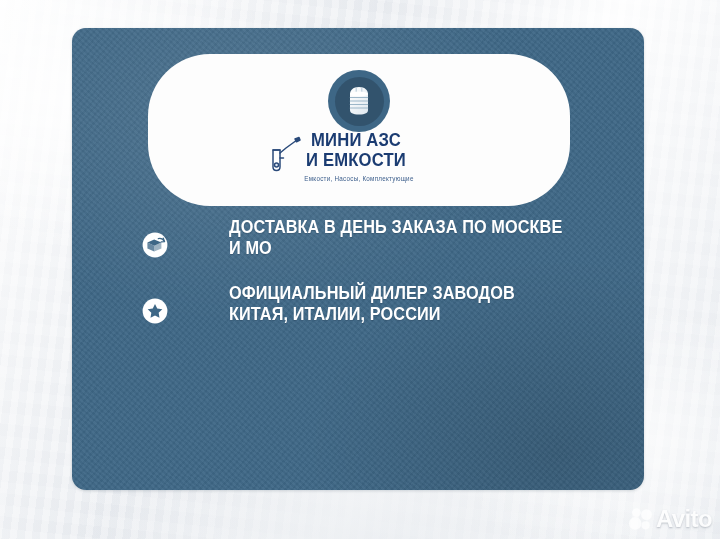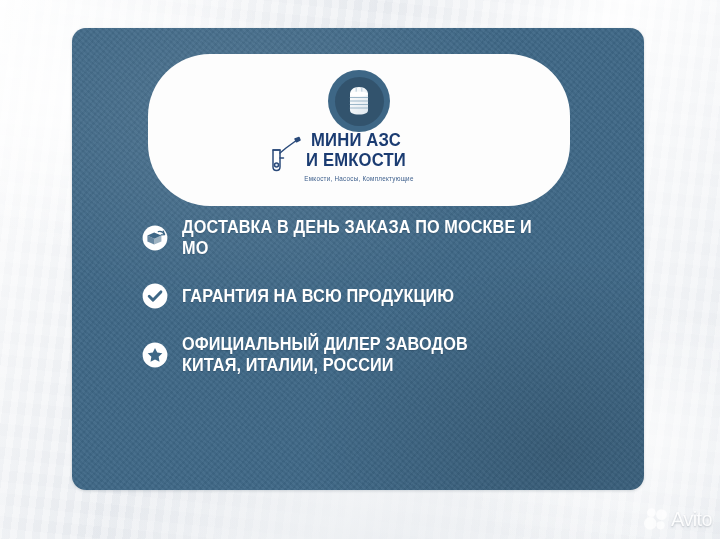--- a/index.html
+++ b/index.html
@@ -144,22 +144,23 @@
 
   
   #benefits {
     position: absolute;
     left: 70px;
     top: 188px;
     width: 470px;
   }
   .benefit {
     display: flex;
-    align-items: center;
+    align-items: flex-end;
     margin-bottom: 24px;
+    gap: 47px;
   }
   .benefit:last-child { margin-bottom: 18px; }
   .benefit-icon {
     flex: 0 0 auto;
     width: 26px;
     height: 26px;
     margin-right: 14px;
     margin-top: 1px;
   }
   .benefit-text {
@@ -181,22 +182,22 @@
     right: 8px;
     bottom: 6px;
     display: flex;
     align-items: center;
     opacity: 0.82;
     pointer-events: none;
   }
   #avito-watermark .wm-dots { width: 26px; height: 26px; margin-right: 3px; }
   #avito-watermark .wm-text {
     font-family: "Liberation Sans", sans-serif;
-    font-weight: normal;
-    font-size: 20px;
+    font-weight: bold;
+    font-size: 24px;
     line-height: 28px;
     color: #ffffff;
     text-shadow: 0 1px 2px rgba(120,130,140,0.55);
     letter-spacing: -0.6px;
   }
 </style>
 </head>
 <body>
 
 <div id="page">
@@ -257,29 +258,20 @@
             </g>
             <g fill="none" stroke="#3e6786" stroke-width="1.25" stroke-linecap="round">
               <path d="M16.3 6.6 C18.7 6.1 21.2 7.2 22.2 9.3"></path>
               <path d="M21.3 6.2 L22.6 9.6 L19.2 9.9" stroke-linejoin="round"></path>
             </g>
           </svg>
         </span>
         <span class="benefit-text">ДОСТАВКА В ДЕНЬ ЗАКАЗА ПО МОСКВЕ И МО</span>
       </div>
 
-      <div class="benefit">
-        <span class="benefit-icon">
-          <svg width="26" height="26" viewBox="0 0 26 26">
-            <circle cx="13" cy="13" r="12.4" fill="#ffffff"></circle>
-            <path d="M7.2 13.3 L11.1 17.1 L18.9 8.9" fill="none" stroke="#3e6786" stroke-width="2.9" stroke-linecap="round" stroke-linejoin="round"></path>
-          </svg>
-        </span>
-        <span class="benefit-text">ГАРАНТИЯ НА ВСЮ ПРОДУКЦИЮ</span>
-      </div>
 
 
       <div class="benefit">
         <span class="benefit-icon">
           <svg width="26" height="26" viewBox="0 0 26 26">
             <circle cx="13" cy="13" r="12.4" fill="#ffffff"></circle>
             <path d="M13 5.9 L15.25 10.5 L20.3 11.25 L16.65 14.8 L17.5 19.85 L13 17.45 L8.5 19.85 L9.35 14.8 L5.7 11.25 L10.75 10.5 Z" fill="#3e6786"></path>
           </svg>
         </span>
         <span class="benefit-text">ОФИЦИАЛЬНЫЙ ДИЛЕР ЗАВОДОВ

